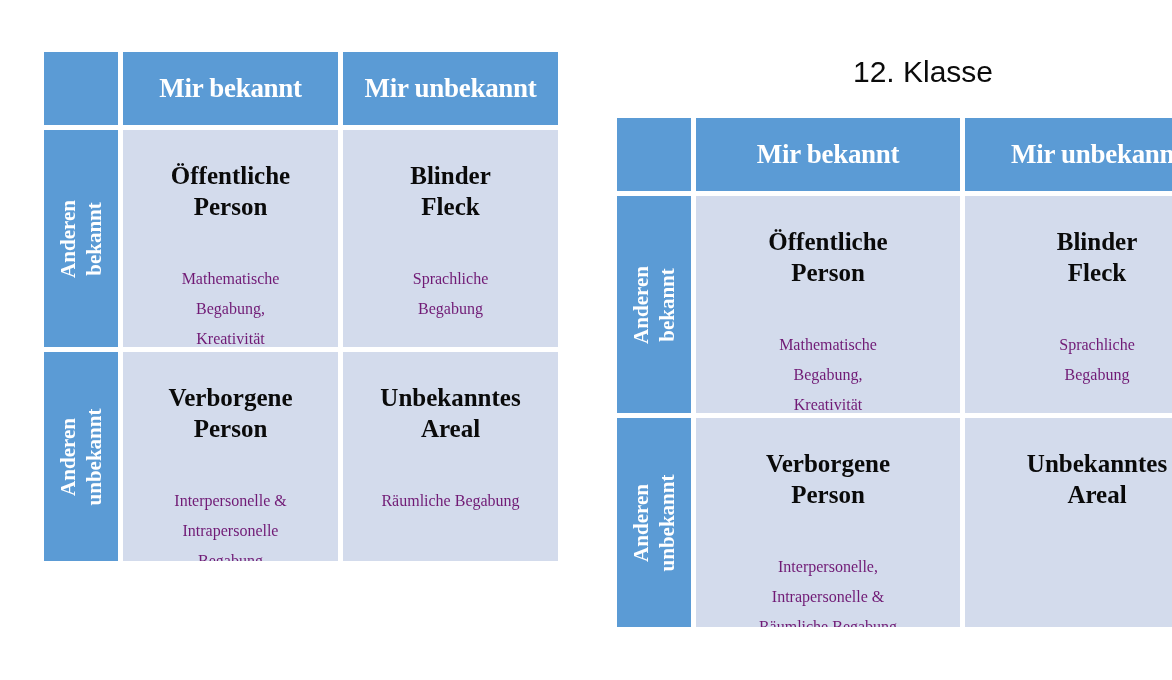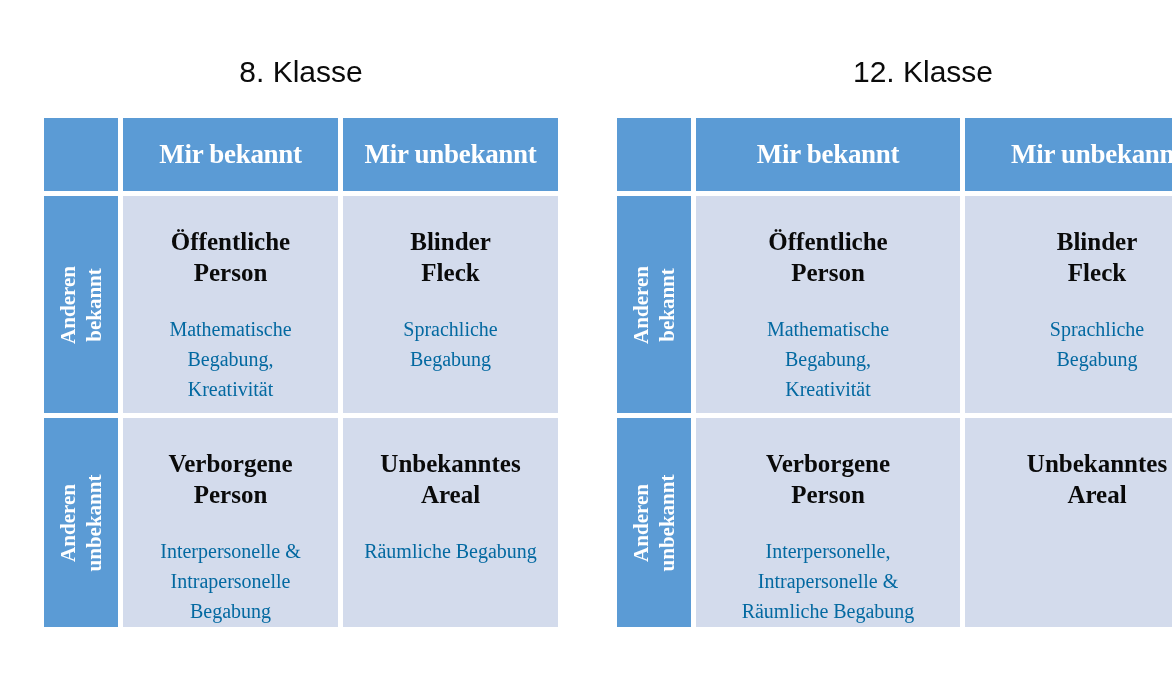--- a/index.html
+++ b/index.html
@@ -51,30 +51,29 @@
     box-sizing: border-box;
     padding: 30px 8px 16px 8px;
     text-align: center;
     overflow: hidden;
   }
   .cell-title {
     font-weight: 700; font-size: 25px; line-height: 31px;
     color: #0a0a0a; white-space: pre-line;
   }
   .cell-detail {
-    margin-top: 26px;
-    font-size: 20px; line-height: 30px;
-    color: #0369a1; white-space: pre-line;
+    margin-top: 42px;
+    font-size: 16px; line-height: 30px;
+    color: #701a75; white-space: pre-line;
   }
 </style>
 </head>
 <body>
 
 <section class="panel panel-0">
-  <h2 class="panel-title">8. Klasse</h2>
   <div class="johari">
     <div class="corner"></div>
     <div class="hcell">Mir bekannt</div>
     <div class="hcell">Mir unbekannt</div>
 
     <div class="rowhdr">
       <span class="vlabel">Anderen
 bekannt</span>
     </div>
     <div class="cell">

